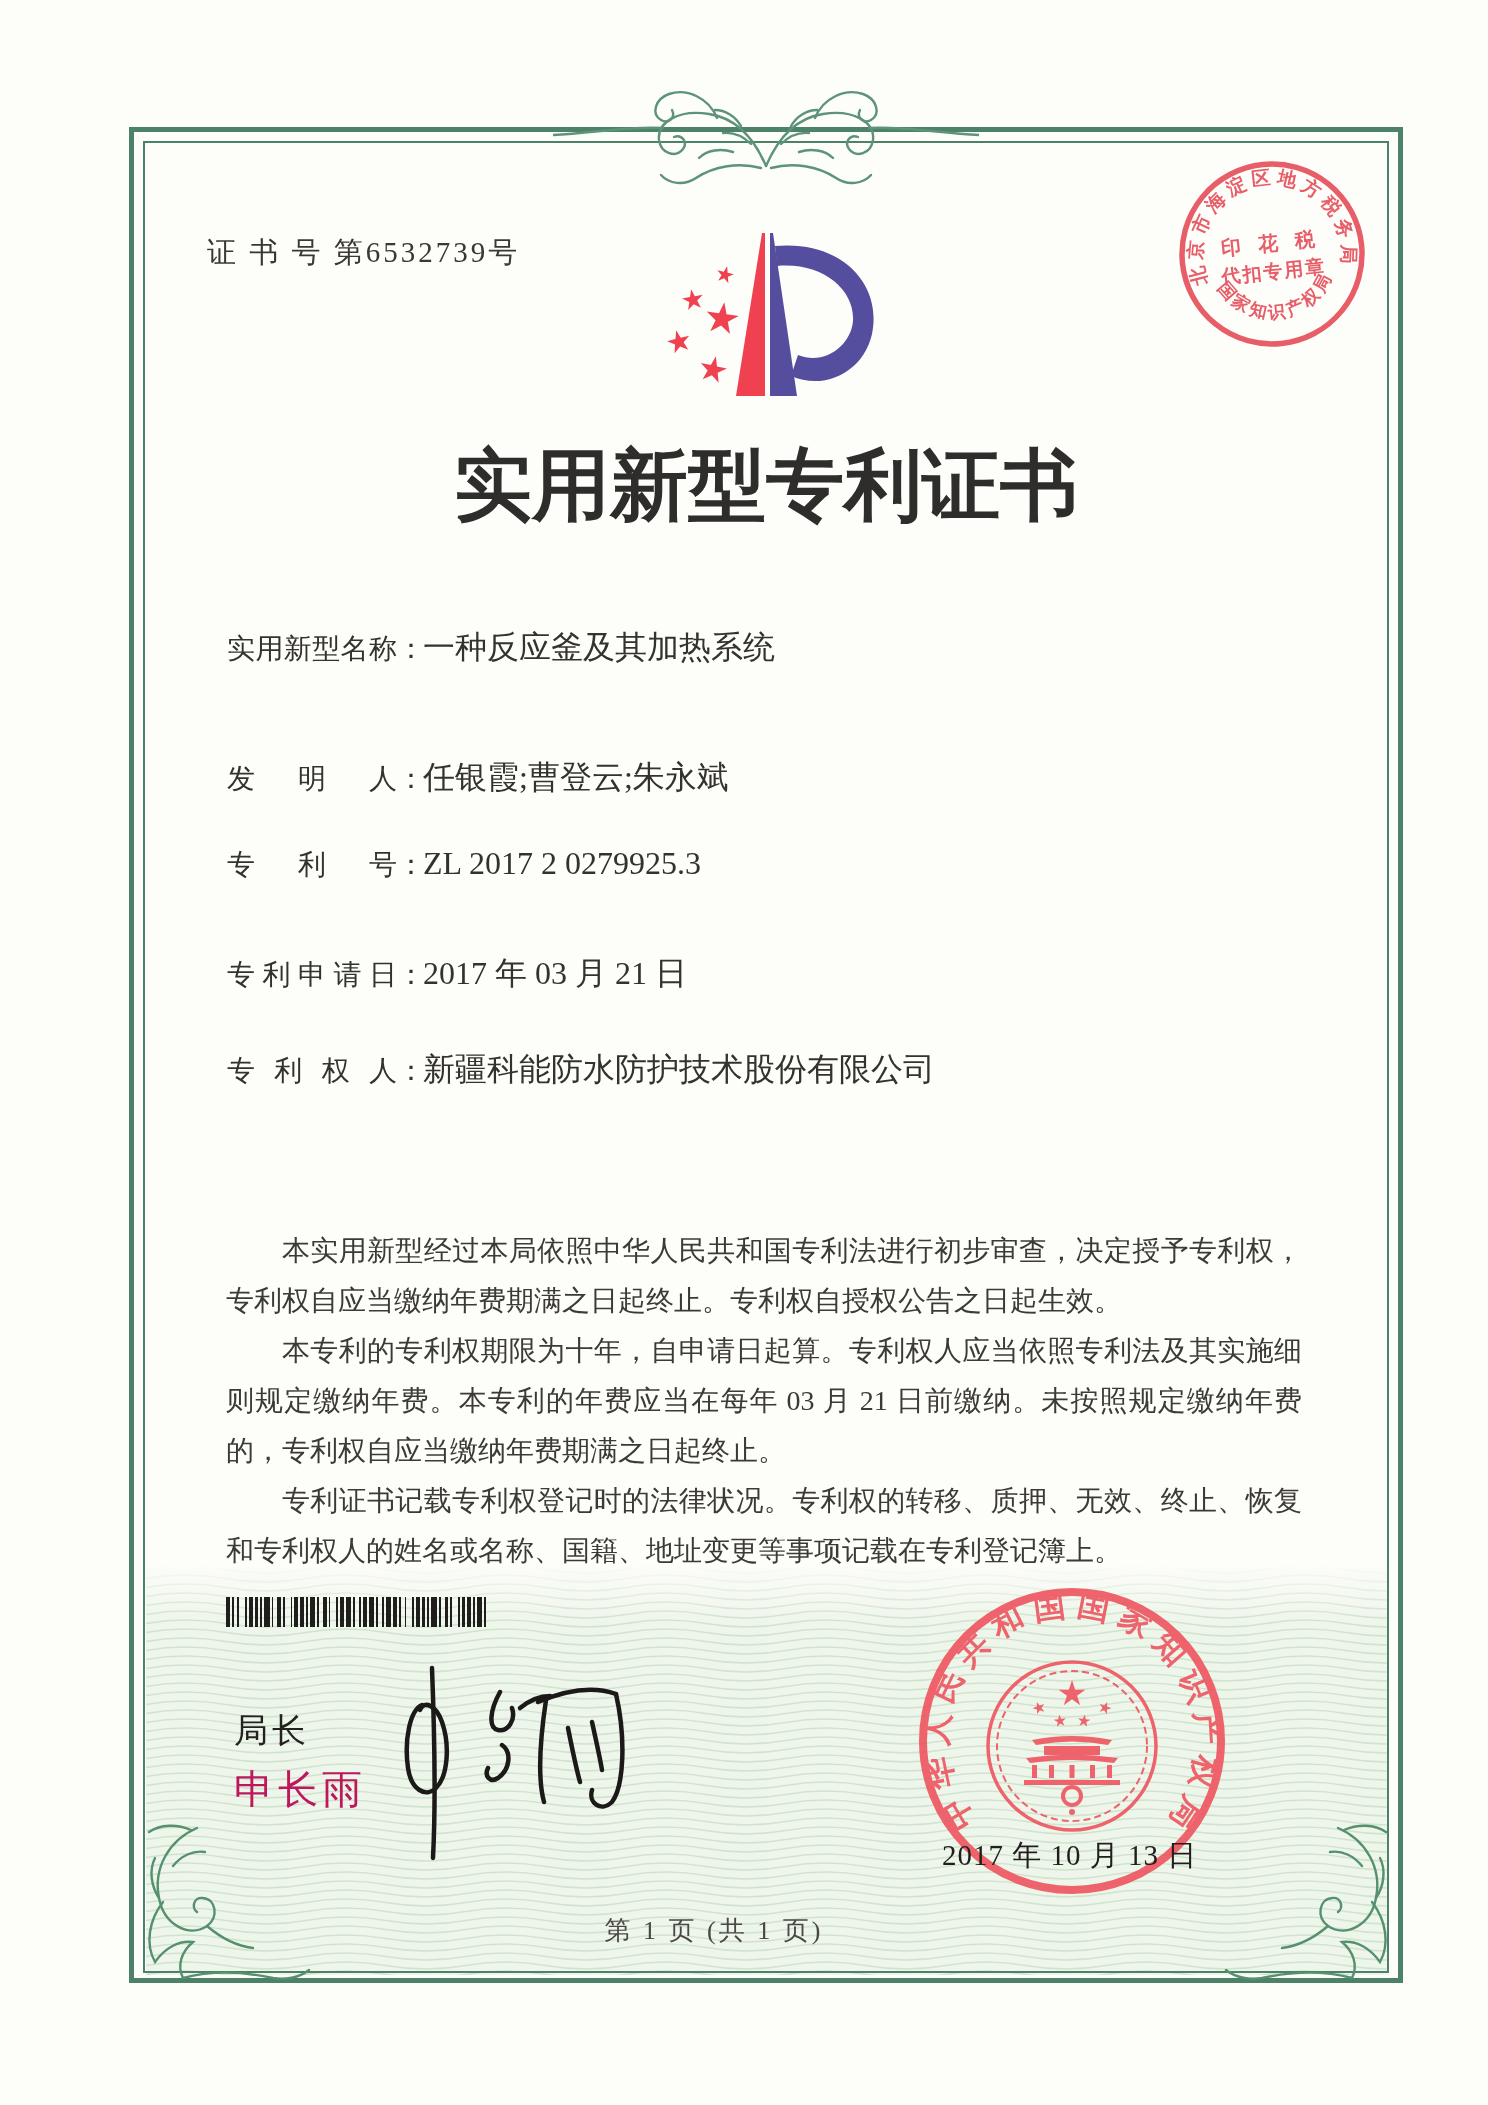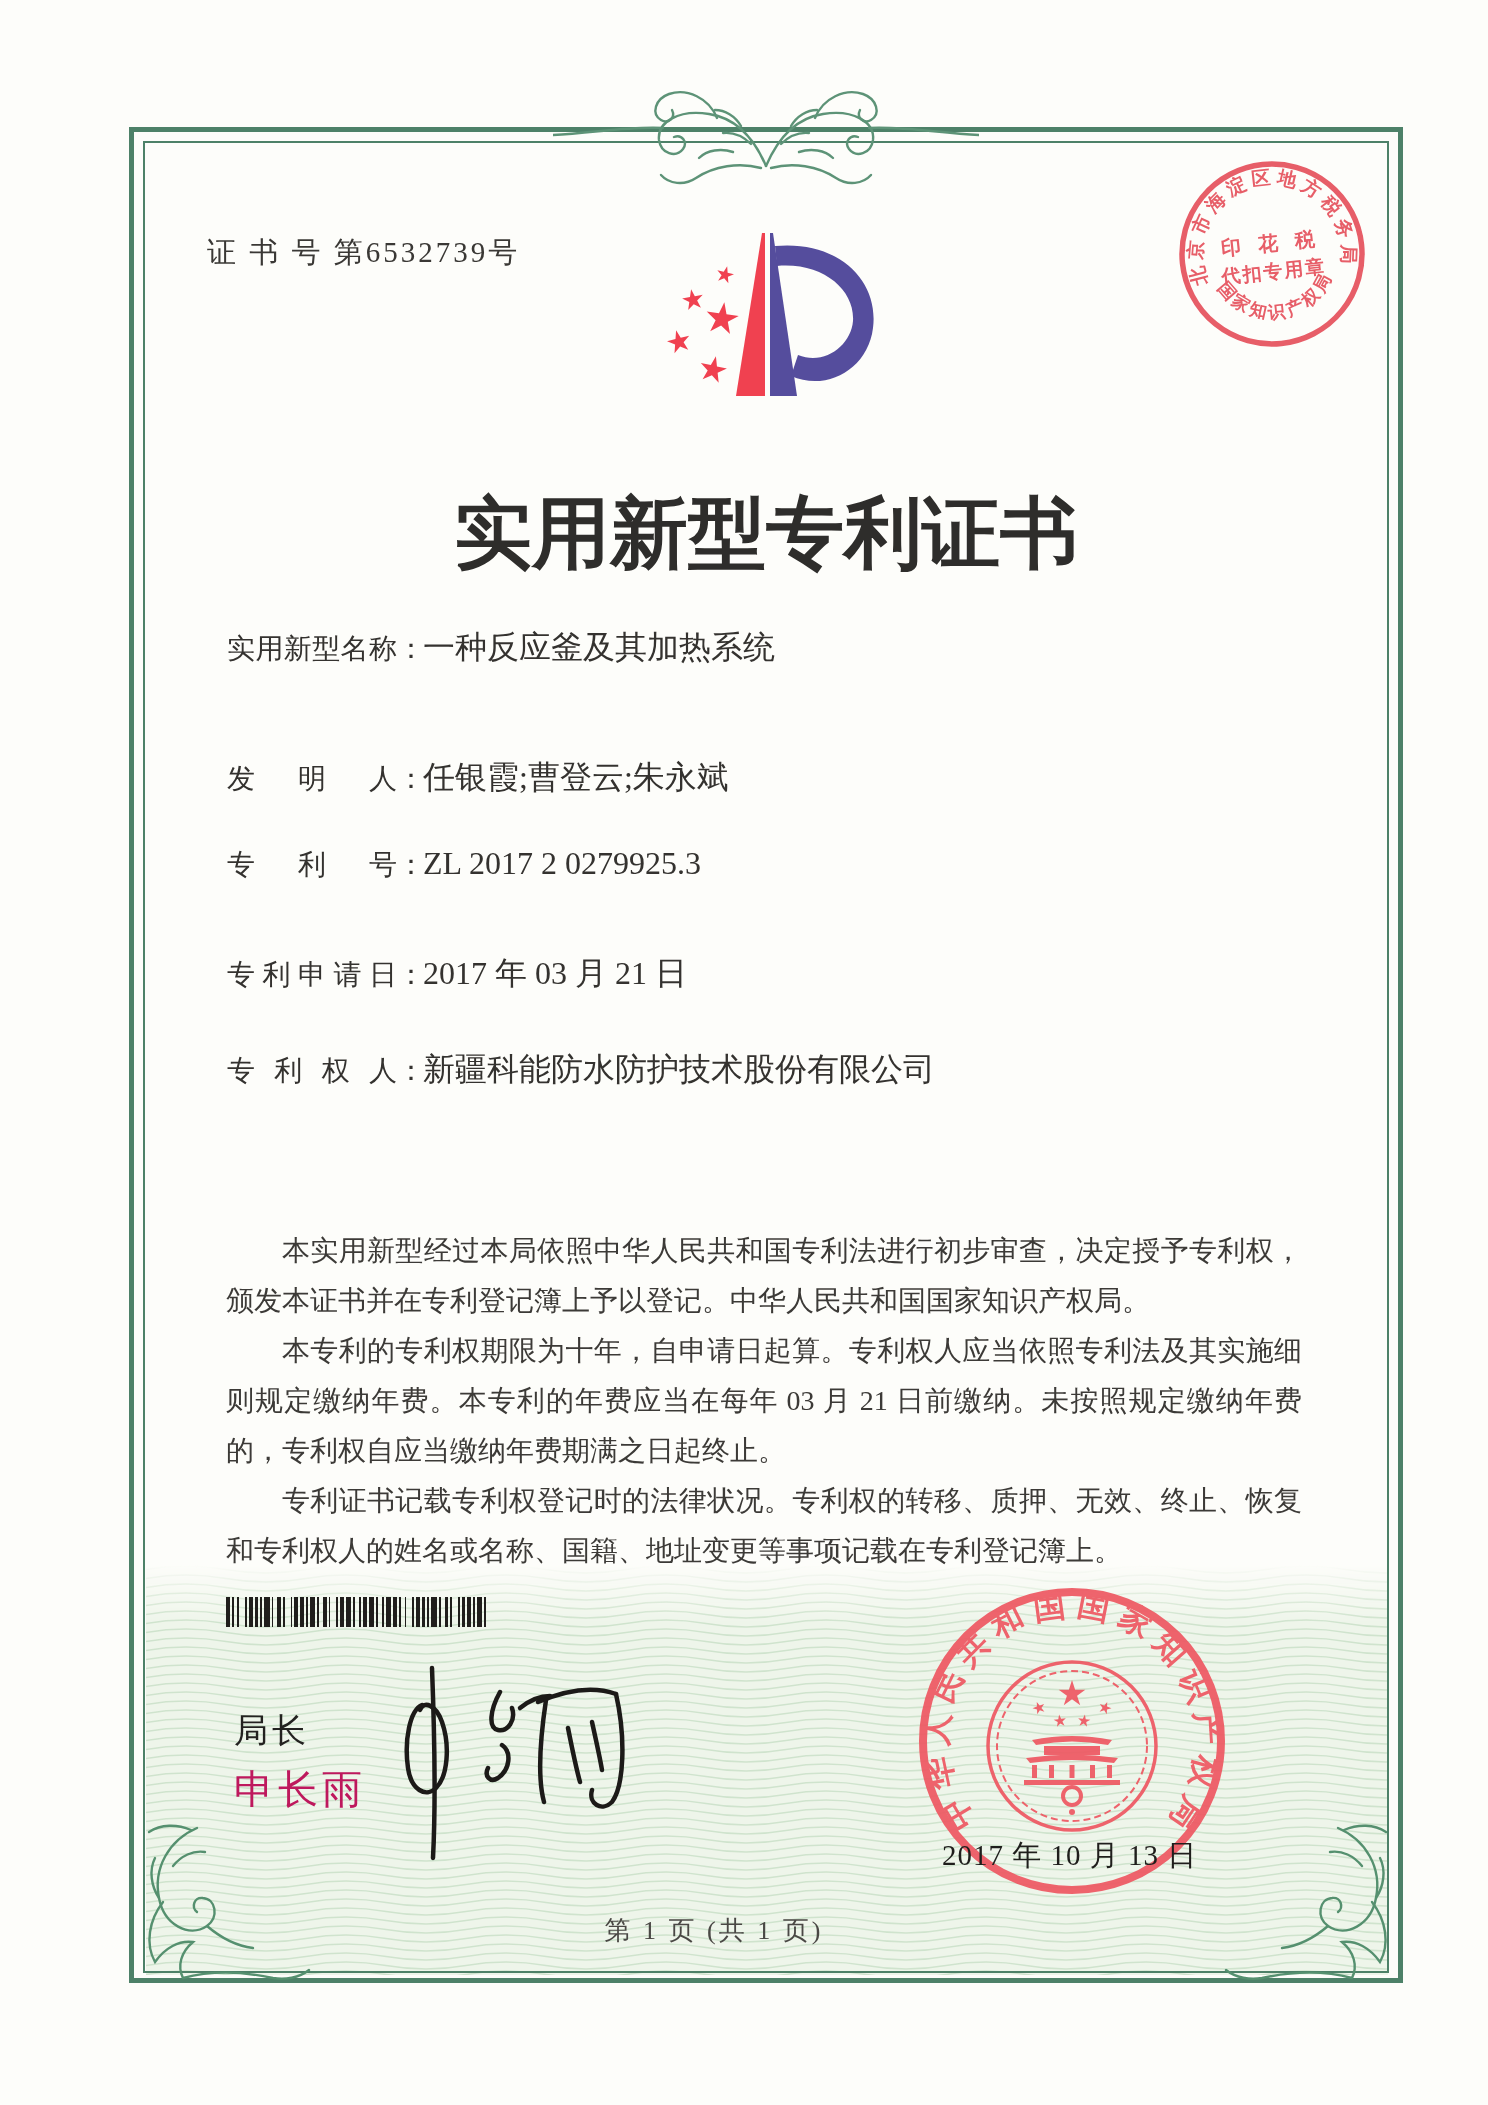--- a/index.html
+++ b/index.html
@@ -14,21 +14,21 @@
   .waves{position:absolute;left:146px;top:1565px;width:1242px;height:410px;z-index:1;}
   
   .fl-top{position:absolute;left:553px;top:78px;width:426px;height:118px;z-index:3;}
   .fl-bl{position:absolute;left:133px;top:1822px;width:185px;height:162px;z-index:3;}
   .fl-br{position:absolute;left:1217px;top:1822px;width:185px;height:162px;z-index:3;}
   
   .cert-no{position:absolute;left:207px;top:233px;font-size:29px;letter-spacing:3px;
            color:#3a3835;z-index:4;white-space:nowrap;}
   .logo{position:absolute;left:655px;top:224px;width:228px;height:180px;z-index:4;}
   .title{position:absolute;left:454px;top:444px;font-size:78px;font-weight:bold;
-         color:#2e2d2b;z-index:4;white-space:nowrap;line-height:84px;margin-top:48px;}
+         color:#2e2d2b;z-index:4;white-space:nowrap;line-height:84px;}
   .field{position:absolute;left:227px;font-size:32px;color:#34322f;white-space:nowrap;
          line-height:42px;z-index:4;}
   .flabel{display:inline-block;width:170px;font-size:28px;text-align:justify;
           text-align-last:justify;-moz-text-align-last:justify;}
   .fcolon{font-size:28px;display:inline-block;width:26px;}
   .f1{top:626px;} .f2{top:736px;margin-top:20px;} .f3{top:842px;} .f4{top:952px;} .f5{top:1048px;} .f6{top:1158px;}
   .body-text{position:absolute;left:226px;top:1226px;width:1076px;font-size:28px;
              line-height:50px;text-align:justify;color:#3c3a37;z-index:4;}
   .body-text p{margin:0;text-indent:2em;}
   .barcode{position:absolute;left:226px;top:1597px;width:262px;height:30px;z-index:4;overflow:hidden;}
@@ -137,21 +137,21 @@
     <span class="flabel">专利号</span><span class="fcolon">：</span><span>ZL 2017 2 0279925.3</span>
   </div>
   <div class="field f4">
     <span class="flabel">专利申请日</span><span class="fcolon">：</span><span>2017 年 03 月 21 日</span>
   </div>
   <div class="field f5">
     <span class="flabel">专利权人</span><span class="fcolon">：</span><span>新疆科能防水防护技术股份有限公司</span>
   </div>
 
   <div class="body-text">
-    <p>本实用新型经过本局依照中华人民共和国专利法进行初步审查，决定授予专利权，颁发本证书并在专利登记簿上予以登记。中华人民共和国国家知识产权局。</p>
+    <p>本实用新型经过本局依照中华人民共和国专利法进行初步审查，决定授予专利权，专利权自应当缴纳年费期满之日起终止。专利权自授权公告之日起生效。</p>
     <p>本专利的专利权期限为十年，自申请日起算。专利权人应当依照专利法及其实施细则规定缴纳年费。本专利的年费应当在每年 03 月 21 日前缴纳。未按照规定缴纳年费的，专利权自应当缴纳年费期满之日起终止。</p>
     <p>专利证书记载专利权登记时的法律状况。专利权的转移、质押、无效、终止、恢复和专利权人的姓名或名称、国籍、地址变更等事项记载在专利登记簿上。</p>
   </div>
 
   <div class="barcode">
       <i style="left:0px;width:3.8px"></i>
       <i style="left:5.699999999999999px;width:1.9px"></i>
       <i style="left:11.399999999999999px;width:1.9px"></i>
       <i style="left:19px;width:1.9px"></i>
       <i style="left:22.799999999999997px;width:3.8px"></i>

